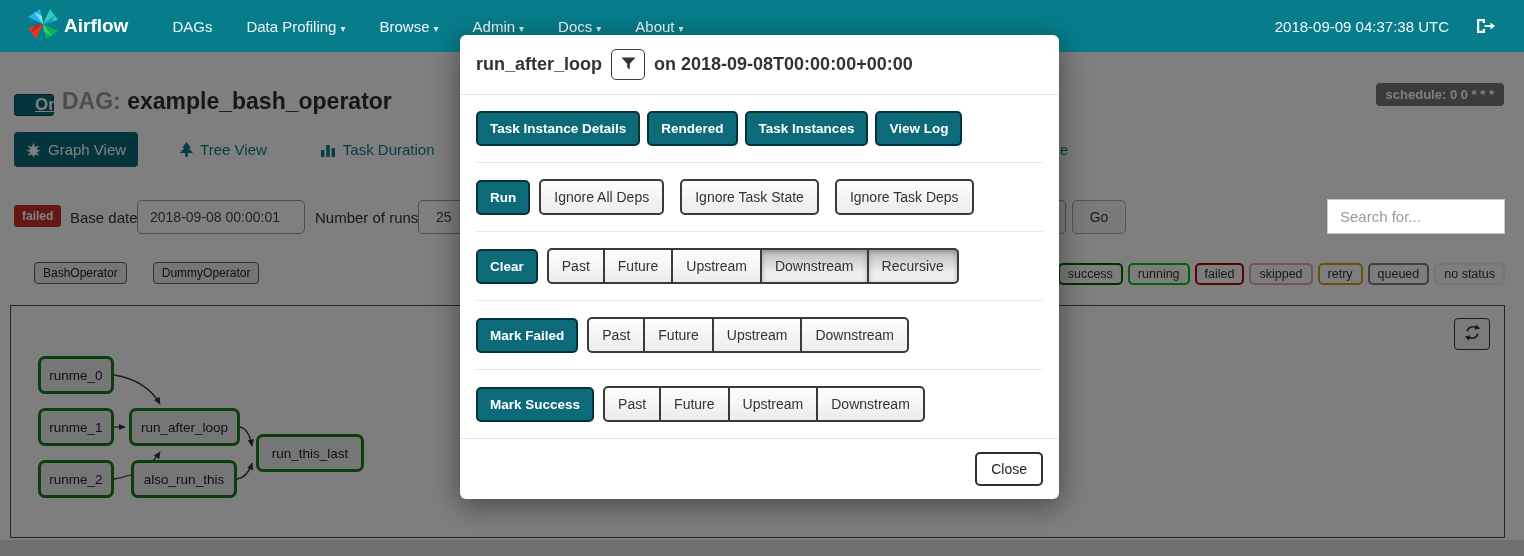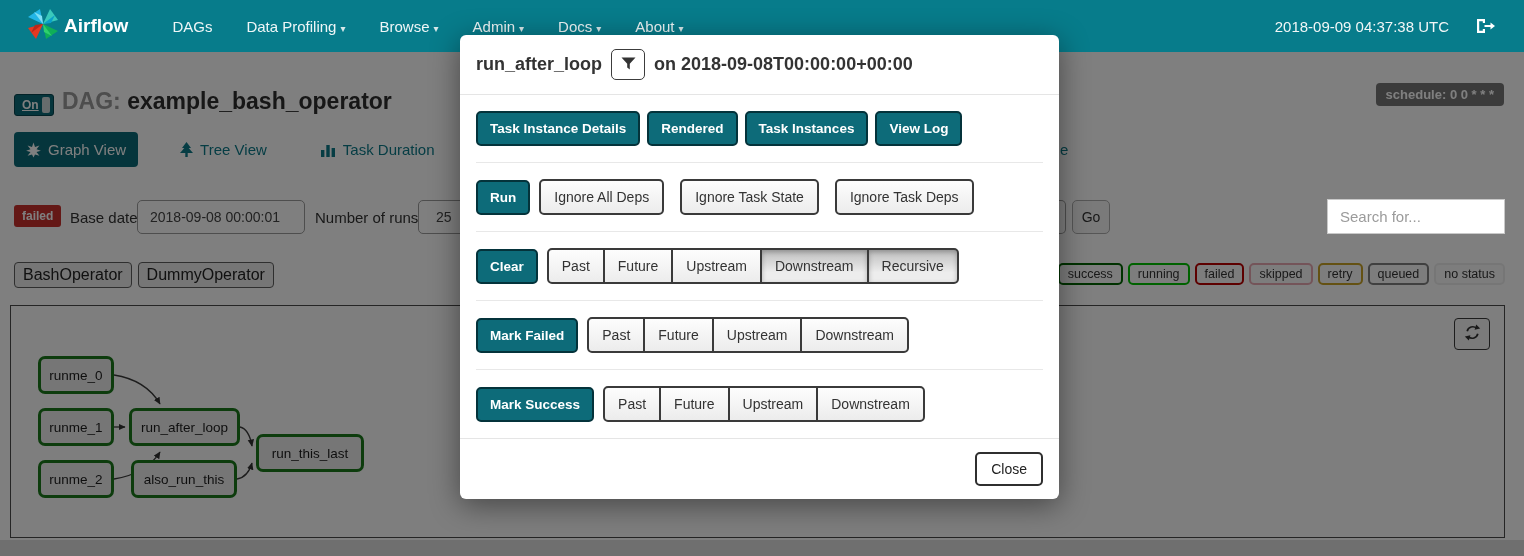--- a/index.html
+++ b/index.html
@@ -13,46 +13,46 @@
   .brand-name { color:#fff; font-weight:bold; font-size:19px; }
   .nav-menu { display:flex; align-items:center; gap:34px; }
   .nav-item { color:#eef6f7; font-size:15px; cursor:pointer; white-space:nowrap; }
   .nav-item .caret { font-size:10px; margin-left:4px; color:#d7e8ea; }
   .nav-right { margin-left:auto; display:flex; align-items:center; gap:26px; }
   .clock { color:#f2f7f7; font-size:15px; }
 
   
   .page { position:absolute; inset:0; background:#fff; }
   .switch { left:14px; top:94px; width:40px; height:22px; background:#0b6a78; border:1px solid #07454f; border-radius:3px; display:flex; align-items:center; cursor:pointer; }
-  .switch-label { color:#fff; font-size:12px; font-weight:bold; padding-left:7px; flex:1;text-decoration:underline; }
+  .switch-label { color:#fff; font-size:17px; font-weight:bold; padding-left:20px; flex:1;text-decoration:underline; }
   .switch-knob { width:8px; height:16px; background:#cfd9db; border-radius:2px; margin-right:3px; }
   .dag-title { left:62px; top:88px; font-size:23px; font-weight:bold; color:#2f2f2f; white-space:nowrap; }
   .dag-prefix { color:#9a9a9a; }
   .schedule-badge { top:83px; right:20px; background:#777; color:#fff; font-size:13px; font-weight:bold; border-radius:4px; padding:4px 10px; }
 
   .tabs-row { left:14px; top:132px; display:flex; align-items:center; gap:30px; }
   .tab { display:flex; align-items:center; gap:7px; color:#0c7a89; font-size:15px; cursor:pointer; padding:9px 12px; border-radius:4px; white-space:nowrap; }
   .tab.active { background:#0b6a78; color:#fff; }
   .tab svg { flex:none; }
   .tab-fragment { left:1060px; top:141px; color:#0c7a89; font-size:15px; }
 
   .state-badge { left:14px; top:205px; background:#c9302c; color:#fff; font-size:12px; font-weight:bold; border-radius:3px; padding:4px 8px; }
   .flabel { font-size:15px; color:#333; }
   .base-date-label { left:70px; top:209px; }
   .input-box { background:#fff; border:1px solid #9c9c9c; border-radius:5px; font-size:14px; color:#444; }
   .base-date-input { left:137px; top:200px; width:168px; height:34px; padding:0 12px; }
   .runs-label { left:315px; top:209px; }
   .runs-select { left:418px; top:200px; width:60px; height:34px; display:flex; align-items:center; padding-left:17px; cursor:pointer; }
   .select-fragment { left:1046px; top:200px; width:20px; height:34px; border:1px solid #9c9c9c; border-left:none; border-radius:0 5px 5px 0; background:#fff; }
-  .go-button { left:1072px; top:200px; width:38px; height:34px; background:#f4f4f4; border:1px solid #adadad; border-radius:5px; font-size:14px; color:#333; display:flex; align-items:center; justify-content:center; cursor:pointer; }
+  .go-button { left:1072px; top:200px; width:54px; height:34px; background:#f4f4f4; border:1px solid #adadad; border-radius:5px; font-size:14px; color:#333; display:flex; align-items:center; justify-content:center; cursor:pointer; }
   .search-input { left:1327px; top:199px; width:178px; height:35px; border:1px solid #c9c9c9; background:#fff; font-size:15px; padding:0 12px; z-index:45; position:absolute; font-family:inherit; color:#333; }
   .search-input::placeholder { color:#9b9b9b; }
 
   .op-legend { left:14px; top:262px; display:flex; gap:6px; }
-  .op-pill { border:1px solid #5f5f5f; background:#ececec; color:#222; font-size:16px; border-radius:4px; padding:3px 8px; }
+  .op-pill { border:1px solid #5f5f5f; background:#ececec; color:#222; font-size:12px; border-radius:4px; padding:3px 8px;margin-left:20px; }
   .status-legend { top:263px; right:19px; display:flex; gap:5px; align-items:center; }
   .status-pill { border:2px solid transparent; background:#fafafa; color:#333; font-size:12.5px; border-radius:5px; padding:2px 8px; white-space:nowrap; }
 
   .graph-panel { left:10px; top:305px; width:1495px; height:233px; border:1px solid #4a4a4a; background:#fdfdfd; }
   .refresh-button { right:14px; top:12px; width:36px; height:32px; border:1px solid #3a3a3a; border-radius:4px; background:#f7f7f7; display:flex; align-items:center; justify-content:center; cursor:pointer; }
   .node { position:absolute; border-radius:7px; display:flex; align-items:center; justify-content:center; font-size:13.5px; color:#1c1c1c; cursor:pointer; }
   .edges { position:absolute; left:0; top:0; }
   .footer-strip { left:0; top:540px; width:1524px; height:16px; background:#dedede; }
 
   

